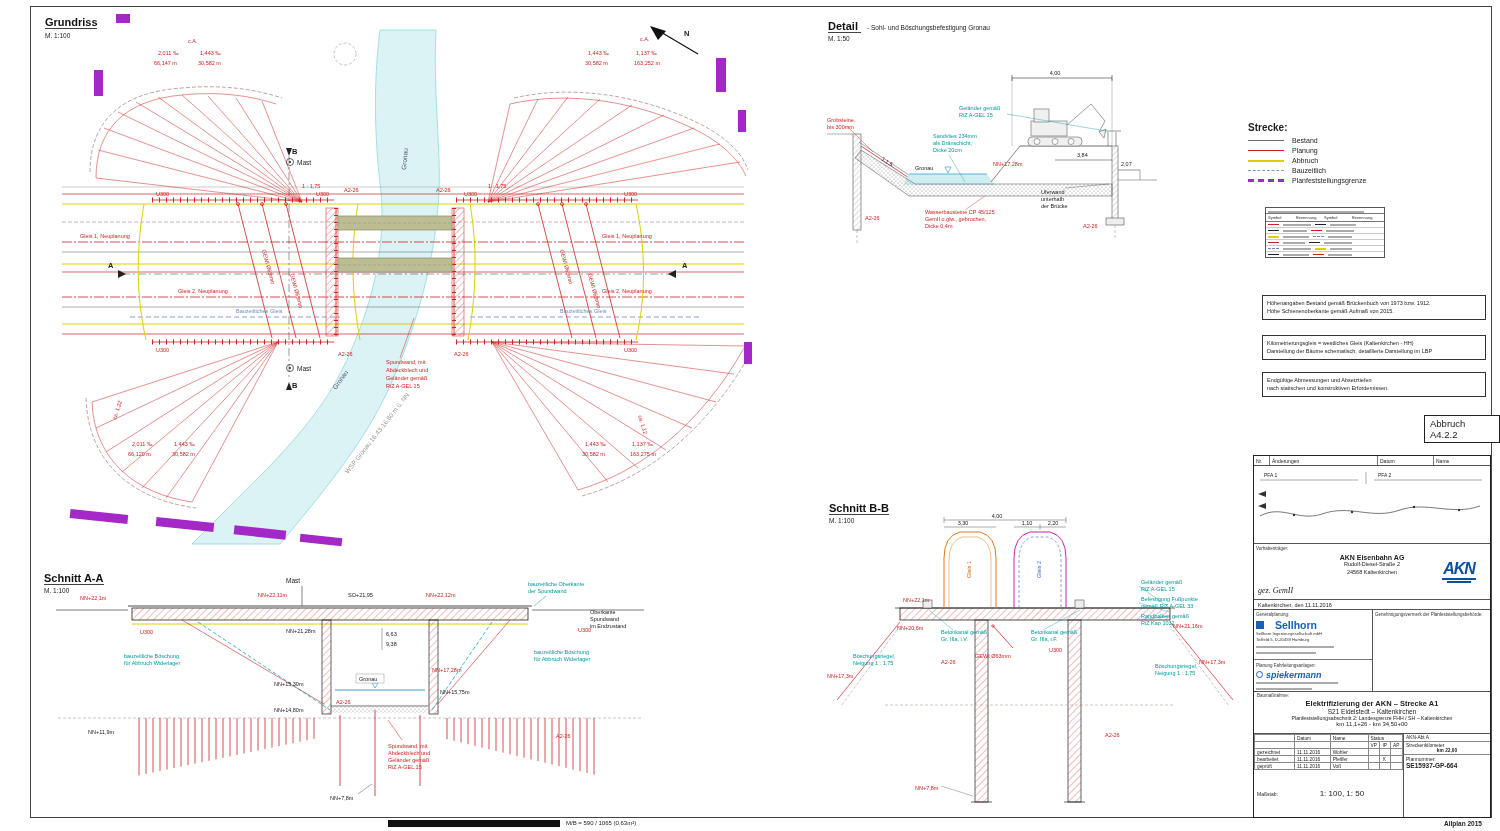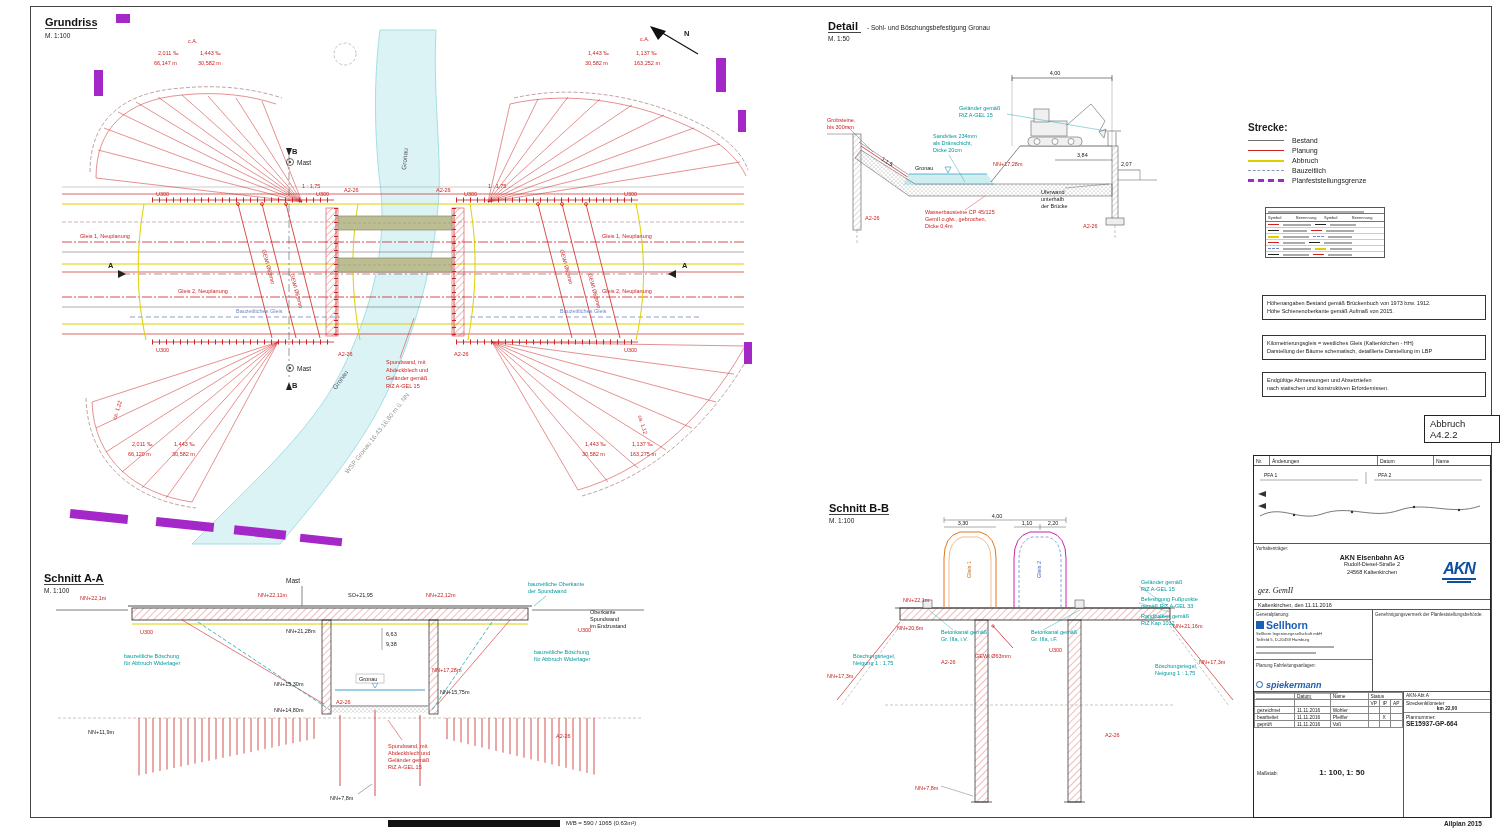--- a/index.html
+++ b/index.html
@@ -47,43 +47,43 @@
 .minilabel{font-size:4.5px;color:#333}
 .gez{position:absolute;bottom:4px;left:4px;font-family:"Liberation Serif",serif;font-style:italic;font-size:8px}
 .comp{font-weight:bold;font-size:7px}
 .addr{font-size:5.5px;line-height:1.4}
 .aknlogo{font-style:italic;font-weight:900;font-size:16px;color:#0b4ea2;letter-spacing:-1px;line-height:1}
 .aknbar{width:34px;height:2px;background:#0b4ea2;margin-top:1px}
 .daterow{height:10px;font-size:5.5px;display:flex;align-items:center;padding-left:4px}
 .plan2{height:82px;display:flex}
 .plan2 .pl{width:119px;border-right:1px solid #555;padding:2px}
 .plan2 .pr{flex:1;padding:2px}
-.sellhorn{display:flex;align-items:center;gap:2px;margin-top:2px}
+.sellhorn{display:flex;align-items:center;gap:11px;margin-top:2px}
 .sellicon{width:8px;height:8px;background:#1a5fb4}
 .sellname{font-weight:bold;font-size:10.5px;color:#1a5fb4}
 .tiny{font-size:4.2px;color:#333;line-height:1.5}
 .divline{border-top:1px solid #777;margin:3px -2px}
-.spiek{display:flex;align-items:center;gap:3px;margin-top:12px}
+.spiek{display:flex;align-items:center;gap:3px;margin-top:2px}
 .spikicon{width:7px;height:7px;border:1.5px solid #2060b0;border-radius:50%}
 .spikname{font-style:italic;font-weight:bold;font-size:9px;color:#2060b0}
 .bau{height:42px;pad:2px}
 .bau .lbl,.pin .lbl{position:absolute;top:1px;left:3px}
 .center{text-align:center}
 .bau-l1{font-weight:bold;font-size:7.5px;margin-top:7px}
 .bau-l2{font-size:6.5px}.bau-l3{font-size:5.2px}.bau-l4{font-size:6px}
 .pin{height:40px}
 .pin-l1{font-weight:bold;font-size:8.5px;margin-top:6px}
 .pin-l2{font-size:6.5px}.pin-l3{font-size:5.5px}.pin-l4{font-size:6px}
 .signblock{flex:1;display:flex;border-bottom:none !important}
 .signL{width:150px;border-right:1px solid #555;display:flex;flex-direction:column}
 table.sig{border-collapse:collapse;width:100%;font-size:4.8px}
 table.sig td{border:1px solid #888;padding:0 2px;height:7px}
 .mass{display:flex;align-items:center;flex:1}
 .mass .mlab{font-size:5px;padding:0 3px}
-.mass .mval{font-weight:bold;font-size:8px;flex:1;text-align:center}
+.mass .mval{font-weight:normal;font-size:8px;flex:1;text-align:center}
 .signR{flex:1;display:flex;flex-direction:column;font-size:4.8px}
 .signR>div{border-bottom:1px solid #888;padding:1px 2px}
 .signR>div:last-child{border-bottom:none}
 .plannr{font-size:5px}
 .plannrv{font-weight:bold;font-size:6.5px}
 
 .blackbar{left:388px;top:820px;width:172px;height:7px;background:#111}
 .fmt{left:566px;top:820px;font-size:6px}
 .allplan{left:1444px;top:820px;font-size:6.5px;font-weight:bold}
 </style>
@@ -723,20 +723,27 @@
         <span class="spikname">spiekermann</span>
       </div>
       <div><span class="bar" style="width:82px"></span></div>
       <div><span class="bar" style="width:56px"></span></div>
     </div>
     <div class="pr">
       <div class="minilabel">Genehmigungsvermerk der Planfeststellungsbehörde:</div>
     </div>
   </div>
 
+  <div class="row bau" style="position:relative">
+    <div class="minilabel lbl">Baumaßnahme:</div>
+    <div class="center bau-l1">Elektrifizierung der AKN – Strecke A1</div>
+    <div class="center bau-l2">S21 Eidelstedt – Kaltenkirchen</div>
+    <div class="center bau-l3">Planfeststellungsabschnitt 2: Landesgrenze FHH / SH – Kaltenkirchen</div>
+    <div class="center bau-l4">km 11,1+26 - km 34,50+00</div>
+  </div>
 
 
   <div class="row signblock">
     <div class="signL">
       <table class="sig">
         <tbody>
             <tr>
           <td style="width:38px"></td>
           <td style="width:34px">Datum</td>
           <td style="width:36px">Name</td>

